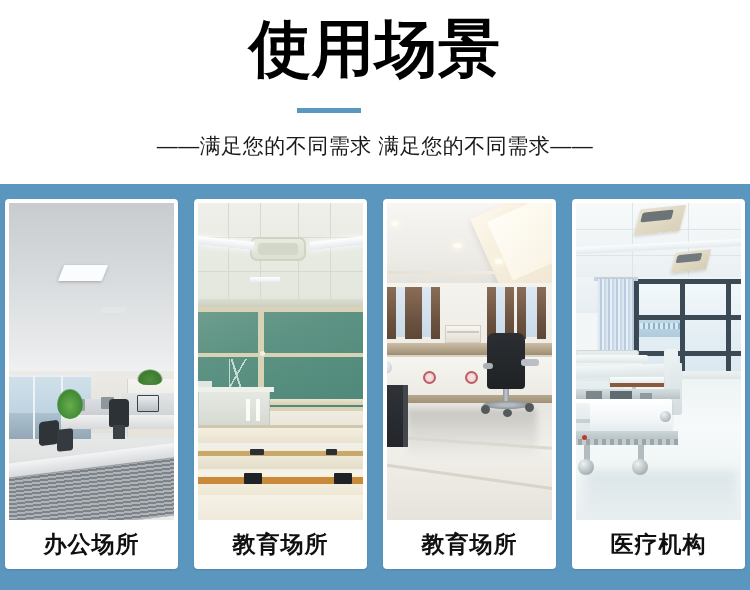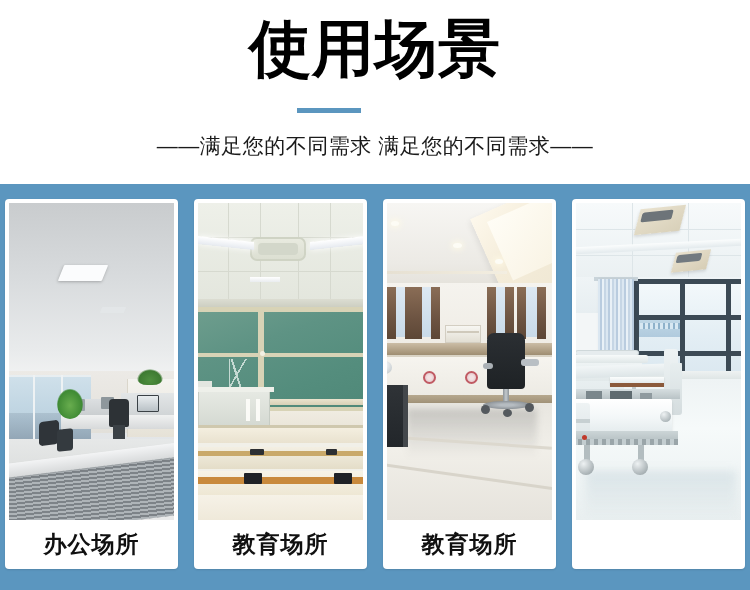--- a/index.html
+++ b/index.html
@@ -762,18 +762,19 @@
           <div class="ly hsp-railbar"></div>
           <div class="ly hsp-bedbase"></div>
           <div class="ly hsp-stripe"></div>
           <div class="ly hsp-knob"></div>
           <div class="ly hsp-leg1"></div>
           <div class="ly hsp-leg2"></div>
           <div class="ly hsp-cast1"></div>
           <div class="ly hsp-cast2"></div>
           <div class="ly hsp-cast3"></div>
         </div>
+        <div class="card-label">医疗机构</div>
       </div>
 
     </div>
   </div>
 
 </div>
 
 </body></html>

